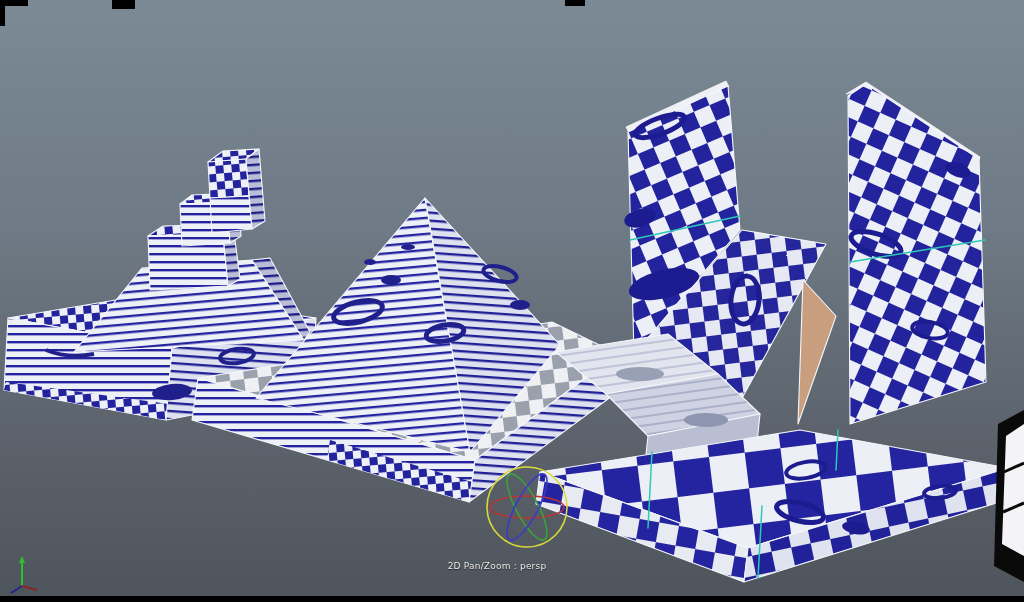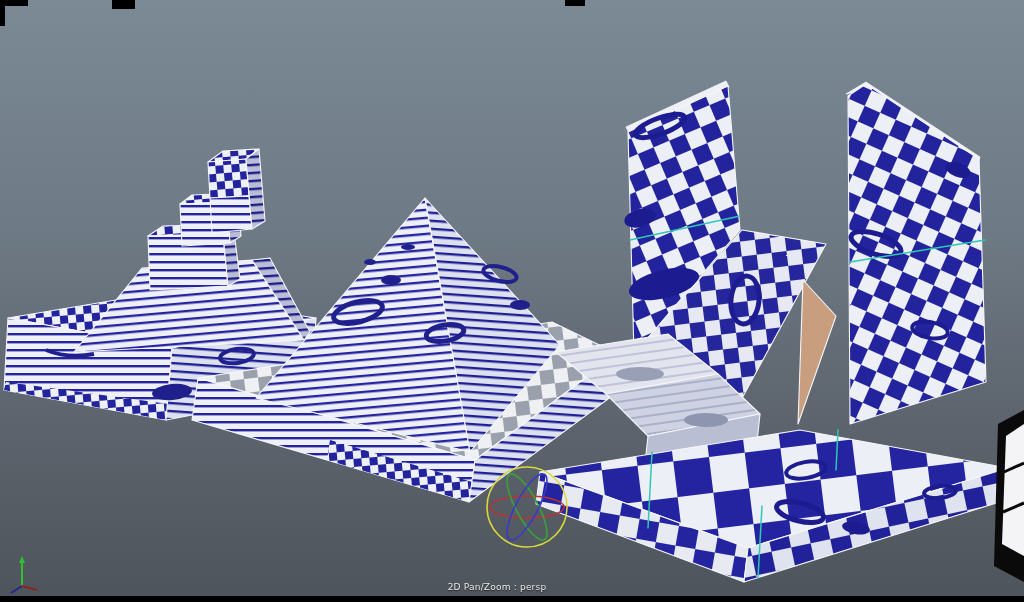--- a/index.html
+++ b/index.html
@@ -9,21 +9,21 @@
     font-family:"DejaVu Sans",sans-serif;
   }
   svg{position:absolute;left:0;top:0;}
   .face{stroke:#f6f7fa;stroke-width:1.1;stroke-linejoin:round;}
   .sliver{stroke:#f6f7fa;stroke-width:.8;}
   .blob{stroke:none;}
   .ring{fill:none;}
   .sel-edge{stroke:#2fc8b4;stroke-width:1.5;fill:none;stroke-linecap:round;}
   .gizmo-ring{fill:none;stroke-width:1.6;}
   .status-text{
-    position:absolute;top:582px;left:497px;transform:translateX(-50%);
+    position:absolute;top:561px;left:497px;transform:translateX(-50%);
     color:#e9e9e9;font-size:9px;letter-spacing:.2px;white-space:nowrap;
     text-shadow:0 1px 1px rgba(0,0,0,.6);
   }
   .bottom-bar{position:absolute;left:0;bottom:0;width:1024px;height:6px;background:#000;}
   .top-artifact{position:absolute;background:#000;}
 </style>
 </head>
 <body>
 
 <div class="viewport">

